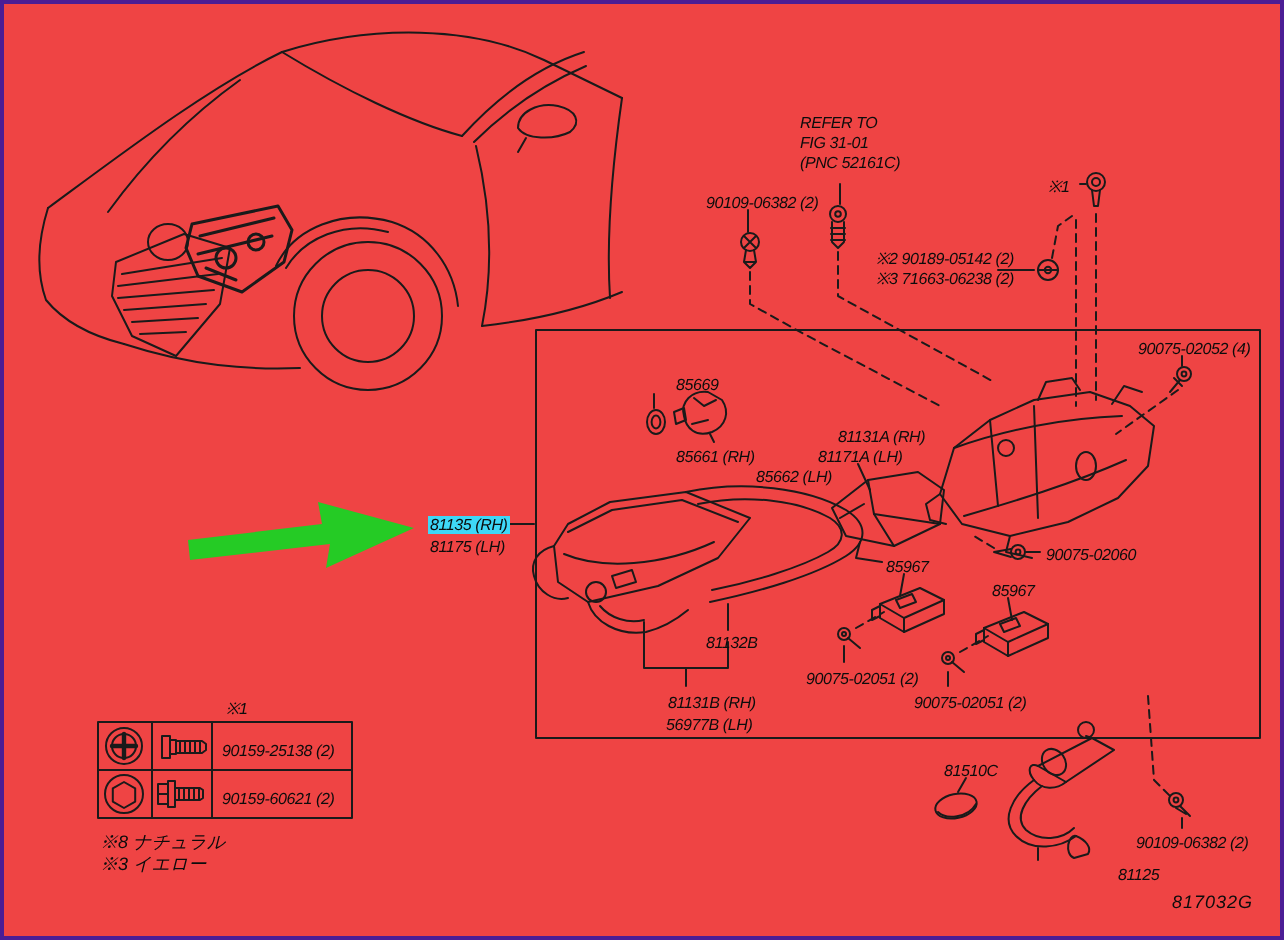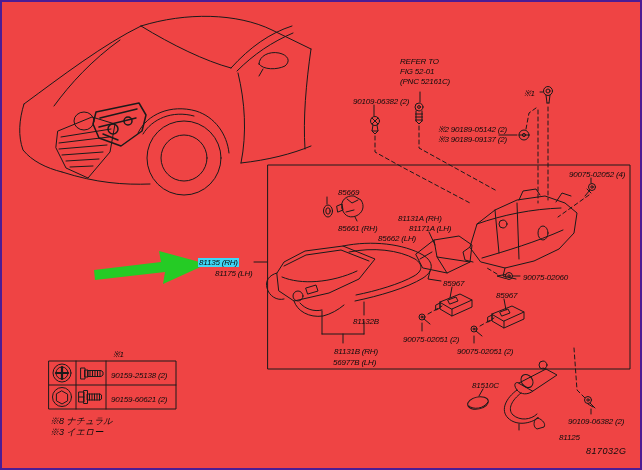--- a/index.html
+++ b/index.html
@@ -257,37 +257,37 @@
       <rect x="79" y="392" width="5" height="10"></rect>
         <path d="M79,397 H84"></path>
       <rect x="84" y="390.5" width="3.5" height="13"></rect>
       <path d="M87.5,394 H100 L101.5,395 V399 L100,400 H87.5 Z"></path>
       <path d="M89.5,394 V400 M92,394 V400 M94.5,394 V400 M97,394 V400 M99.5,394 V400"></path>
     </g>
   </svg>
 
   <div class="co" style="left:398px;top:55px;">
     <div>REFER TO</div>
-    <div>FIG 52-01</div>
+    <div>FIG 31-01</div>
     <div>(PNC 52161C)</div>
   </div>
 
   <div class="co" style="left:351px;top:95px;">90109-06382 (2)</div>
   <div class="co" style="left:436px;top:123px;">※2 90189-05142 (2)</div>
-  <div class="co" style="left:436px;top:133px;">※3 90189-09137 (2)</div>
+  <div class="co" style="left:436px;top:133px;">※3 71663-06238 (2)</div>
   <div class="co" style="left:522px;top:87px;">※1</div>
   <div class="co" style="left:567px;top:168px;">90075-02052 (4)</div>
 
   <div class="co" style="left:316px;top:186px;padding-left:20px;">85669</div>
   <div class="co" style="left:336px;top:222px;">85661 (RH)</div>
   <div class="co" style="left:336px;top:232px;padding-left:40px;">85662 (LH)</div>
-  <div class="co" style="left:396px;top:212px;">81131A (RH)</div>
+  <div class="co" style="left:417px;top:212px;">81131A (RH)</div>
   <div class="co" style="left:407px;top:222px;">81171A (LH)</div>
 
-  <div class="co" style="left:196px;top:256px;"><span class="hl">81135 (RH)</span></div>
+  <div class="co" style="left:212px;top:256px;"><span class="hl">81135 (RH)</span></div>
   <div class="co" style="left:213px;top:267px;">81175 (LH)</div>
 
   <div class="co" style="left:351px;top:315px;">81132B</div>
   <div class="co" style="left:332px;top:345px;">81131B (RH)</div>
   <div class="co" style="left:331px;top:356px;">56977B (LH)</div>
 
   <div class="co" style="left:521px;top:271px;">90075-02060</div>
   <div class="co" style="left:441px;top:277px;">85967</div>
   <div class="co" style="left:494px;top:289px;">85967</div>
   <div class="co" style="left:401px;top:333px;">90075-02051 (2)</div>

